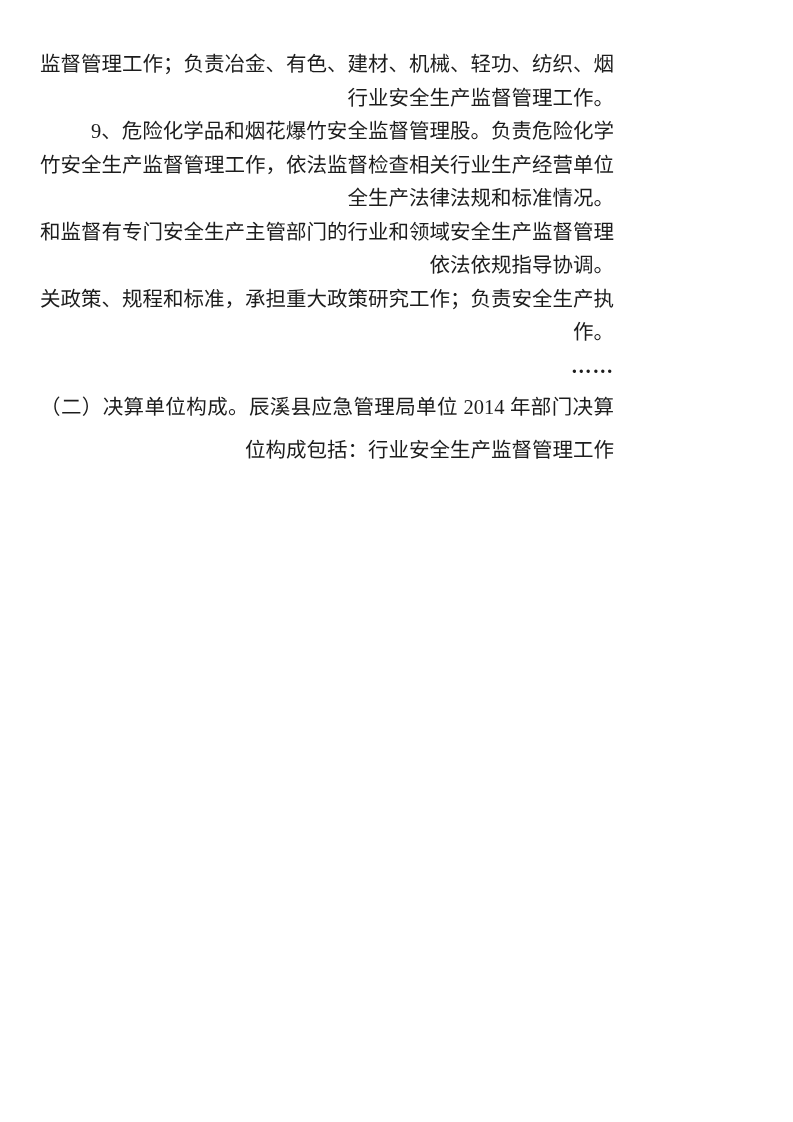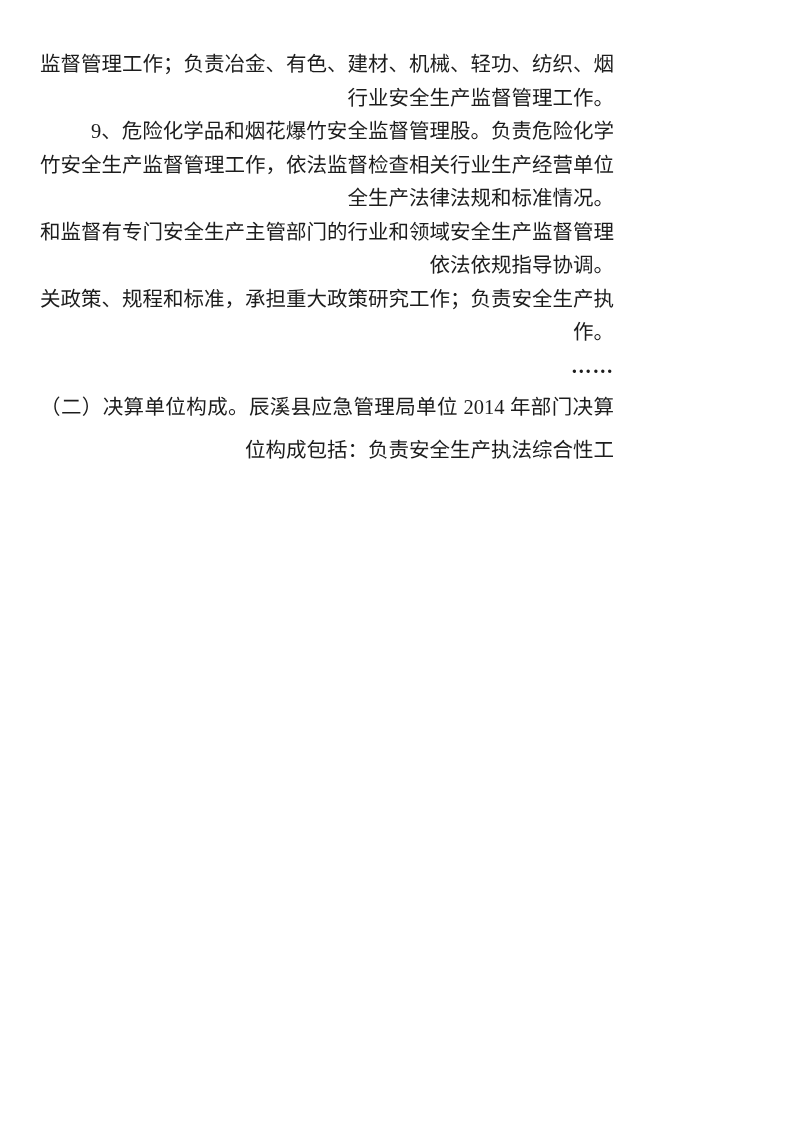--- a/index.html
+++ b/index.html
@@ -65,16 +65,16 @@
     <div class="ln j">关政策、规程和标准，承担重大政策研究工作；负责安全生产执法综合性工</div>
     <div class="ln">作。</div>
   </div>
 
   <div class="para">
     <div class="ln ellipsis">……</div>
   </div>
 
   <div class="para p2">
     <div class="ln j">（二）决算单位构成。辰溪县应急管理局单位 2014 年部门决算汇总公开单</div>
-    <div class="ln">位构成包括：负责安全生产执法综合性工</div>
+    <div class="ln">位构成包括：行业安全生产监督管理工作</div>
   </div>
 
 </div>
 
 </body></html>

